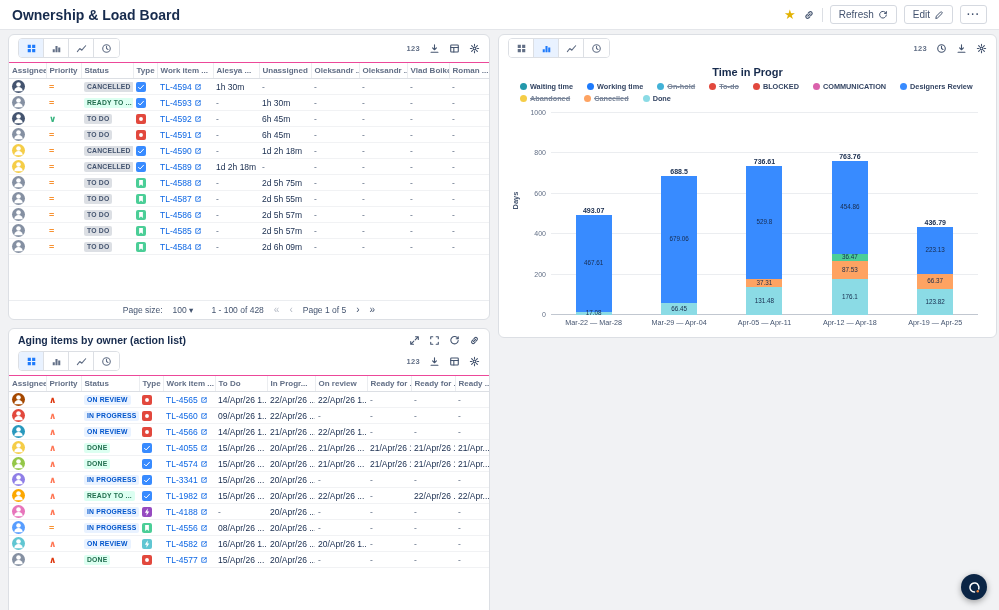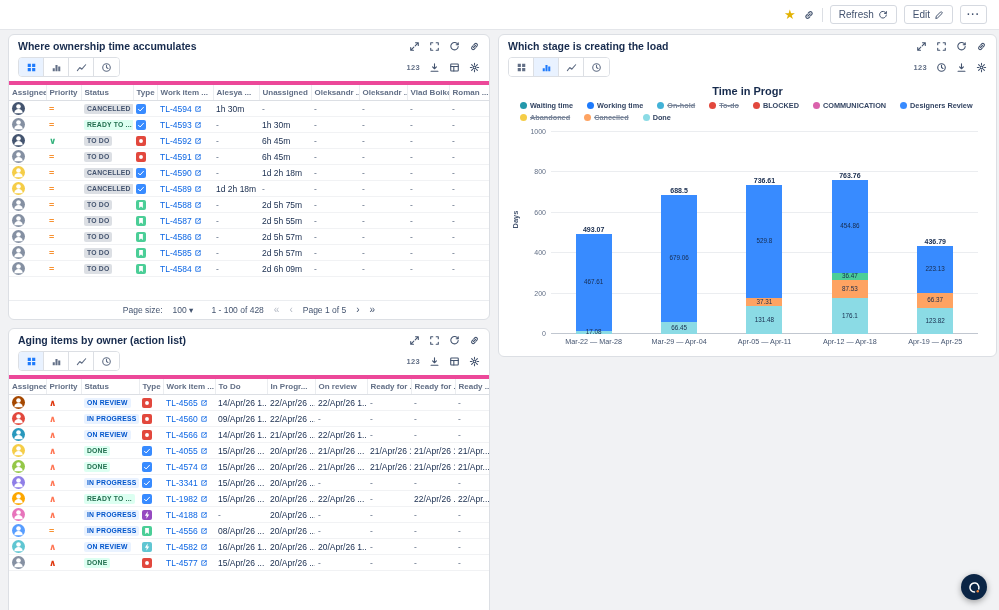--- a/index.html
+++ b/index.html
@@ -46,21 +46,21 @@
     width:25px; height:18px; display:flex; align-items:center; justify-content:center;
     color:#626f86; background:#fff; border-right:1px solid #dcdfe4; cursor:pointer;
   }
   .toggle:last-child { border-right:none; }
   .toggle.active { background:#e9f2ff; color:#1d7afc; }
   .toggle .ic { width:11px; height:11px; color:inherit; }
   .toolbar-right { margin-left:auto; display:flex; align-items:center; gap:9px; }
   .badge-123 { font-size:7.5px; font-weight:700; color:#626f86; letter-spacing:.3px; }
   .toolbar-right .ic { width:11px; height:11px; cursor:pointer; }
   
-  .table-wrap { flex:1; overflow:hidden; border-top:4px solid #ec4899; }
+  .table-wrap { flex:1; overflow:hidden; border-top:1px solid #ec4899; }
   table { border-collapse:collapse; width:100%; table-layout:fixed; }
   th {
     font-size:8px; font-weight:700; color:#626f86; text-align:left;
     padding:3px 3px; border-bottom:1px solid #dcdfe4; border-left:1px solid #ebedf0;
     white-space:nowrap; overflow:hidden;
   }
   th:first-child { border-left:none; }
   td {
     font-size:8.5px; color:#172b4d; padding:0 3px; height:16px;
     border-bottom:1px solid #f1f2f4; white-space:nowrap; overflow:hidden;
@@ -121,20 +121,21 @@
     position:fixed; right:12px; bottom:10px; width:26px; height:26px; border-radius:50%;
     background:#0b2545; display:flex; align-items:center; justify-content:center; cursor:pointer;
     box-shadow:0 2px 6px rgba(0,0,0,.35);
   }
   .chat-fab svg { width:15px; height:15px; }
 </style>
 </head>
 <body>
 
 <header class="topbar">
+  <span class="topbar-title">Ownership &amp; Load Board</span>
   <div class="topbar-right">
     <span class="star">★</span>
     <span class="ic">
         <svg viewBox="0 0 16 16" fill="none" stroke="currentColor" stroke-width="1.6" stroke-linecap="round" stroke-linejoin="round">
           <path d="M6.5 9.5l3-3M5.8 7.2 4.2 8.8a2.3 2.3 0 0 0 3.2 3.2l1.6-1.6M10.2 8.8l1.6-1.6a2.3 2.3 0 0 0-3.2-3.2L7 5.6"></path>
         </svg>
       </span>
     <span class="vdiv"></span>
     <button class="btn">
       <span>Refresh</span>
@@ -156,22 +157,441 @@
     <button class="btn btn-more">
       <span>···</span>
     </button>
   </div>
 </header>
 
 <div class="layout">
   <div class="left-col">
 
     <section class="panel" style="height:286px">
+      <div class="toolbar">
+          <div class="toggle-group">
+            <div class="toggle active">
+              <span class="ic">
+                <svg viewBox="0 0 16 16" fill="none" stroke="currentColor" stroke-width="1.6" stroke-linecap="round" stroke-linejoin="round">
+                  <path d="M2.5 2.5h4.6v4.6H2.5zM8.9 2.5h4.6v4.6H8.9zM2.5 8.9h4.6v4.6H2.5zM8.9 8.9h4.6v4.6H8.9z" fill="currentColor" stroke="none"></path>
+                </svg>
+              </span>
+            </div>
+            <div class="toggle">
+              <span class="ic">
+                <svg viewBox="0 0 16 16" fill="none" stroke="currentColor" stroke-width="1.6" stroke-linecap="round" stroke-linejoin="round">
+                  <path d="M2.5 13.5V9h3v4.5zM6.5 13.5v-9h3v9zM10.5 13.5V6.5h3v7z" fill="currentColor" stroke="none"></path>
+                </svg>
+              </span>
+            </div>
+            <div class="toggle">
+              <span class="ic">
+                <svg viewBox="0 0 16 16" fill="none" stroke="currentColor" stroke-width="1.6" stroke-linecap="round" stroke-linejoin="round">
+                  <path d="M2 12.5l3.5-4.5 3 2.5L14 4"></path>
+                </svg>
+              </span>
+            </div>
+            <div class="toggle">
+              <span class="ic">
+                <svg viewBox="0 0 16 16" fill="none" stroke="currentColor" stroke-width="1.6" stroke-linecap="round" stroke-linejoin="round">
+                  <circle cx="8" cy="8" r="5.5"></circle>
+                  <path d="M8 4.8V8l2.2 1.4"></path>
+                </svg>
+              </span>
+            </div>
+          </div>
+          <div class="toolbar-right">
+            <span class="badge-123">123</span>
+            <span class="ic">
+              <svg viewBox="0 0 16 16" fill="none" stroke="currentColor" stroke-width="1.6" stroke-linecap="round" stroke-linejoin="round">
+                <path d="M8 2.5v7M5.2 7l2.8 2.8L10.8 7M3 13.5h10"></path>
+              </svg>
+            </span>
+            <span class="ic">
+              <svg viewBox="0 0 16 16" fill="none" stroke="currentColor" stroke-width="1.6" stroke-linecap="round" stroke-linejoin="round">
+                <rect x="2.5" y="3" width="11" height="10" rx="1"></rect>
+                <path d="M2.5 6.5h11M7 6.5V13"></path>
+              </svg>
+            </span>
+            <span class="ic">
+              <svg viewBox="0 0 16 16" fill="none" stroke="currentColor" stroke-width="1.6" stroke-linecap="round" stroke-linejoin="round">
+                <circle cx="8" cy="8" r="2"></circle>
+                <path d="M8 2v2M8 12v2M2 8h2M12 8h2M3.8 3.8l1.4 1.4M10.8 10.8l1.4 1.4M12.2 3.8l-1.4 1.4M5.2 10.8l-1.4 1.4"></path>
+              </svg>
+            </span>
+          </div>
+        </div>
+      <div class="table-wrap">
+        <table>
+            <colgroup>
+              <col style="width: 37px;">
+              <col style="width: 35px;">
+              <col style="width: 52px;">
+              <col style="width: 24px;">
+              <col style="width: 56px;">
+              <col style="width: 46px;">
+              <col style="width: 52px;">
+              <col style="width: 48px;">
+              <col style="width: 48px;">
+              <col style="width: 42px;">
+              <col style="width: 40px;">
+            </colgroup>
+            <thead>
+              <tr>
+                <th>Assignee</th>
+                <th>Priority</th>
+                <th>Status</th>
+                <th>Type</th>
+                <th>Work item ...</th>
+                <th>Alesya ...</th>
+                <th>Unassigned</th>
+                <th>Oleksandr ...</th>
+                <th>Oleksandr ...</th>
+                <th>Vlad Boiko</th>
+                <th>Roman ...</th>
+              </tr>
+            </thead>
+            <tbody>
+              <tr>
+                <td><span class="avatar" style="background: rgb(68, 84, 111);">
+                    <svg viewBox="0 0 16 16" fill="none" stroke="currentColor" stroke-width="1.6" stroke-linecap="round" stroke-linejoin="round">
+                      <circle cx="8" cy="5.5" r="2.8" fill="#fff" stroke="none"></circle>
+                      <path d="M2.8 13.8a5.2 5.2 0 0 1 10.4 0z" fill="#fff" stroke="none"></path>
+                    </svg>
+                  </span></td>
+                <td><span class="pri" style="color: rgb(247, 146, 50);">=</span></td>
+                <td><span class="loz" style="background: rgb(220, 223, 228); color: rgb(68, 84, 111);">CANCELLED</span></td>
+                <td><span class="type-ic" style="background: rgb(56, 139, 255);">
+                    <svg viewBox="0 0 16 16" fill="none" stroke="currentColor" stroke-width="1.6" stroke-linecap="round" stroke-linejoin="round">
+                      <path d="M4 8.5l2.6 2.6L12 5.2" stroke="#fff"></path>
+                    </svg>
+                  </span></td>
+                <td><span class="wi-link">
+                    <span>TL-4594</span>
+                    <span class="ic">
+                      <svg viewBox="0 0 16 16" fill="none" stroke="currentColor" stroke-width="1.6" stroke-linecap="round" stroke-linejoin="round">
+                        <path d="M7 3.5H3.5v9h9V9M9.5 3.5h3v3M12.3 3.7 7.5 8.5"></path>
+                      </svg>
+                    </span>
+                  </span></td>
+                <td>1h 30m</td>
+                <td class="dash">-</td>
+                <td class="dash">-</td>
+                <td class="dash">-</td>
+                <td class="dash">-</td>
+                <td class="dash">-</td>
+              </tr>
+              <tr>
+                <td><span class="avatar" style="background: rgb(133, 144, 162);">
+                    <svg viewBox="0 0 16 16" fill="none" stroke="currentColor" stroke-width="1.6" stroke-linecap="round" stroke-linejoin="round">
+                      <circle cx="8" cy="5.5" r="2.8" fill="#fff" stroke="none"></circle>
+                      <path d="M2.8 13.8a5.2 5.2 0 0 1 10.4 0z" fill="#fff" stroke="none"></path>
+                    </svg>
+                  </span></td>
+                <td><span class="pri" style="color: rgb(247, 146, 50);">=</span></td>
+                <td><span class="loz" style="background: rgb(220, 255, 241); color: rgb(33, 110, 78);">READY TO ...</span></td>
+                <td><span class="type-ic" style="background: rgb(56, 139, 255);">
+                    <svg viewBox="0 0 16 16" fill="none" stroke="currentColor" stroke-width="1.6" stroke-linecap="round" stroke-linejoin="round">
+                      <path d="M4 8.5l2.6 2.6L12 5.2" stroke="#fff"></path>
+                    </svg>
+                  </span></td>
+                <td><span class="wi-link">
+                    <span>TL-4593</span>
+                    <span class="ic">
+                      <svg viewBox="0 0 16 16" fill="none" stroke="currentColor" stroke-width="1.6" stroke-linecap="round" stroke-linejoin="round">
+                        <path d="M7 3.5H3.5v9h9V9M9.5 3.5h3v3M12.3 3.7 7.5 8.5"></path>
+                      </svg>
+                    </span>
+                  </span></td>
+                <td class="dash">-</td>
+                <td>1h 30m</td>
+                <td class="dash">-</td>
+                <td class="dash">-</td>
+                <td class="dash">-</td>
+                <td class="dash">-</td>
+              </tr>
+              <tr>
+                <td><span class="avatar" style="background: rgb(68, 84, 111);">
+                    <svg viewBox="0 0 16 16" fill="none" stroke="currentColor" stroke-width="1.6" stroke-linecap="round" stroke-linejoin="round">
+                      <circle cx="8" cy="5.5" r="2.8" fill="#fff" stroke="none"></circle>
+                      <path d="M2.8 13.8a5.2 5.2 0 0 1 10.4 0z" fill="#fff" stroke="none"></path>
+                    </svg>
+                  </span></td>
+                <td><span class="pri" style="color: rgb(54, 179, 126);">∨</span></td>
+                <td><span class="loz" style="background: rgb(220, 223, 228); color: rgb(68, 84, 111);">TO DO</span></td>
+                <td><span class="type-ic" style="background: rgb(226, 72, 61);">
+                    <svg viewBox="0 0 16 16" fill="none" stroke="currentColor" stroke-width="1.6" stroke-linecap="round" stroke-linejoin="round">
+                      <circle cx="8" cy="8" r="3.1" fill="#fff" stroke="none"></circle>
+                    </svg>
+                  </span></td>
+                <td><span class="wi-link">
+                    <span>TL-4592</span>
+                    <span class="ic">
+                      <svg viewBox="0 0 16 16" fill="none" stroke="currentColor" stroke-width="1.6" stroke-linecap="round" stroke-linejoin="round">
+                        <path d="M7 3.5H3.5v9h9V9M9.5 3.5h3v3M12.3 3.7 7.5 8.5"></path>
+                      </svg>
+                    </span>
+                  </span></td>
+                <td class="dash">-</td>
+                <td>6h 45m</td>
+                <td class="dash">-</td>
+                <td class="dash">-</td>
+                <td class="dash">-</td>
+                <td class="dash">-</td>
+              </tr>
+              <tr>
+                <td><span class="avatar" style="background: rgb(133, 144, 162);">
+                    <svg viewBox="0 0 16 16" fill="none" stroke="currentColor" stroke-width="1.6" stroke-linecap="round" stroke-linejoin="round">
+                      <circle cx="8" cy="5.5" r="2.8" fill="#fff" stroke="none"></circle>
+                      <path d="M2.8 13.8a5.2 5.2 0 0 1 10.4 0z" fill="#fff" stroke="none"></path>
+                    </svg>
+                  </span></td>
+                <td><span class="pri" style="color: rgb(247, 146, 50);">=</span></td>
+                <td><span class="loz" style="background: rgb(220, 223, 228); color: rgb(68, 84, 111);">TO DO</span></td>
+                <td><span class="type-ic" style="background: rgb(226, 72, 61);">
+                    <svg viewBox="0 0 16 16" fill="none" stroke="currentColor" stroke-width="1.6" stroke-linecap="round" stroke-linejoin="round">
+                      <circle cx="8" cy="8" r="3.1" fill="#fff" stroke="none"></circle>
+                    </svg>
+                  </span></td>
+                <td><span class="wi-link">
+                    <span>TL-4591</span>
+                    <span class="ic">
+                      <svg viewBox="0 0 16 16" fill="none" stroke="currentColor" stroke-width="1.6" stroke-linecap="round" stroke-linejoin="round">
+                        <path d="M7 3.5H3.5v9h9V9M9.5 3.5h3v3M12.3 3.7 7.5 8.5"></path>
+                      </svg>
+                    </span>
+                  </span></td>
+                <td class="dash">-</td>
+                <td>6h 45m</td>
+                <td class="dash">-</td>
+                <td class="dash">-</td>
+                <td class="dash">-</td>
+                <td class="dash">-</td>
+              </tr>
+              <tr>
+                <td><span class="avatar" style="background: rgb(245, 205, 71);">
+                    <svg viewBox="0 0 16 16" fill="none" stroke="currentColor" stroke-width="1.6" stroke-linecap="round" stroke-linejoin="round">
+                      <circle cx="8" cy="5.5" r="2.8" fill="#fff" stroke="none"></circle>
+                      <path d="M2.8 13.8a5.2 5.2 0 0 1 10.4 0z" fill="#fff" stroke="none"></path>
+                    </svg>
+                  </span></td>
+                <td><span class="pri" style="color: rgb(247, 146, 50);">=</span></td>
+                <td><span class="loz" style="background: rgb(220, 223, 228); color: rgb(68, 84, 111);">CANCELLED</span></td>
+                <td><span class="type-ic" style="background: rgb(56, 139, 255);">
+                    <svg viewBox="0 0 16 16" fill="none" stroke="currentColor" stroke-width="1.6" stroke-linecap="round" stroke-linejoin="round">
+                      <path d="M4 8.5l2.6 2.6L12 5.2" stroke="#fff"></path>
+                    </svg>
+                  </span></td>
+                <td><span class="wi-link">
+                    <span>TL-4590</span>
+                    <span class="ic">
+                      <svg viewBox="0 0 16 16" fill="none" stroke="currentColor" stroke-width="1.6" stroke-linecap="round" stroke-linejoin="round">
+                        <path d="M7 3.5H3.5v9h9V9M9.5 3.5h3v3M12.3 3.7 7.5 8.5"></path>
+                      </svg>
+                    </span>
+                  </span></td>
+                <td class="dash">-</td>
+                <td>1d 2h 18m</td>
+                <td class="dash">-</td>
+                <td class="dash">-</td>
+                <td class="dash">-</td>
+                <td class="dash">-</td>
+              </tr>
+              <tr>
+                <td><span class="avatar" style="background: rgb(245, 205, 71);">
+                    <svg viewBox="0 0 16 16" fill="none" stroke="currentColor" stroke-width="1.6" stroke-linecap="round" stroke-linejoin="round">
+                      <circle cx="8" cy="5.5" r="2.8" fill="#fff" stroke="none"></circle>
+                      <path d="M2.8 13.8a5.2 5.2 0 0 1 10.4 0z" fill="#fff" stroke="none"></path>
+                    </svg>
+                  </span></td>
+                <td><span class="pri" style="color: rgb(247, 146, 50);">=</span></td>
+                <td><span class="loz" style="background: rgb(220, 223, 228); color: rgb(68, 84, 111);">CANCELLED</span></td>
+                <td><span class="type-ic" style="background: rgb(56, 139, 255);">
+                    <svg viewBox="0 0 16 16" fill="none" stroke="currentColor" stroke-width="1.6" stroke-linecap="round" stroke-linejoin="round">
+                      <path d="M4 8.5l2.6 2.6L12 5.2" stroke="#fff"></path>
+                    </svg>
+                  </span></td>
+                <td><span class="wi-link">
+                    <span>TL-4589</span>
+                    <span class="ic">
+                      <svg viewBox="0 0 16 16" fill="none" stroke="currentColor" stroke-width="1.6" stroke-linecap="round" stroke-linejoin="round">
+                        <path d="M7 3.5H3.5v9h9V9M9.5 3.5h3v3M12.3 3.7 7.5 8.5"></path>
+                      </svg>
+                    </span>
+                  </span></td>
+                <td>1d 2h 18m</td>
+                <td class="dash">-</td>
+                <td class="dash">-</td>
+                <td class="dash">-</td>
+                <td class="dash">-</td>
+                <td class="dash">-</td>
+              </tr>
+              <tr>
+                <td><span class="avatar" style="background: rgb(133, 144, 162);">
+                    <svg viewBox="0 0 16 16" fill="none" stroke="currentColor" stroke-width="1.6" stroke-linecap="round" stroke-linejoin="round">
+                      <circle cx="8" cy="5.5" r="2.8" fill="#fff" stroke="none"></circle>
+                      <path d="M2.8 13.8a5.2 5.2 0 0 1 10.4 0z" fill="#fff" stroke="none"></path>
+                    </svg>
+                  </span></td>
+                <td><span class="pri" style="color: rgb(247, 146, 50);">=</span></td>
+                <td><span class="loz" style="background: rgb(220, 223, 228); color: rgb(68, 84, 111);">TO DO</span></td>
+                <td><span class="type-ic" style="background: rgb(75, 206, 151);">
+                    <svg viewBox="0 0 16 16" fill="none" stroke="currentColor" stroke-width="1.6" stroke-linecap="round" stroke-linejoin="round">
+                      <path d="M5 3.2h6v9.6L8 10.2 5 12.8z" fill="#fff" stroke="none"></path>
+                    </svg>
+                  </span></td>
+                <td><span class="wi-link">
+                    <span>TL-4588</span>
+                    <span class="ic">
+                      <svg viewBox="0 0 16 16" fill="none" stroke="currentColor" stroke-width="1.6" stroke-linecap="round" stroke-linejoin="round">
+                        <path d="M7 3.5H3.5v9h9V9M9.5 3.5h3v3M12.3 3.7 7.5 8.5"></path>
+                      </svg>
+                    </span>
+                  </span></td>
+                <td class="dash">-</td>
+                <td>2d 5h 75m</td>
+                <td class="dash">-</td>
+                <td class="dash">-</td>
+                <td class="dash">-</td>
+                <td class="dash">-</td>
+              </tr>
+              <tr>
+                <td><span class="avatar" style="background: rgb(133, 144, 162);">
+                    <svg viewBox="0 0 16 16" fill="none" stroke="currentColor" stroke-width="1.6" stroke-linecap="round" stroke-linejoin="round">
+                      <circle cx="8" cy="5.5" r="2.8" fill="#fff" stroke="none"></circle>
+                      <path d="M2.8 13.8a5.2 5.2 0 0 1 10.4 0z" fill="#fff" stroke="none"></path>
+                    </svg>
+                  </span></td>
+                <td><span class="pri" style="color: rgb(247, 146, 50);">=</span></td>
+                <td><span class="loz" style="background: rgb(220, 223, 228); color: rgb(68, 84, 111);">TO DO</span></td>
+                <td><span class="type-ic" style="background: rgb(75, 206, 151);">
+                    <svg viewBox="0 0 16 16" fill="none" stroke="currentColor" stroke-width="1.6" stroke-linecap="round" stroke-linejoin="round">
+                      <path d="M5 3.2h6v9.6L8 10.2 5 12.8z" fill="#fff" stroke="none"></path>
+                    </svg>
+                  </span></td>
+                <td><span class="wi-link">
+                    <span>TL-4587</span>
+                    <span class="ic">
+                      <svg viewBox="0 0 16 16" fill="none" stroke="currentColor" stroke-width="1.6" stroke-linecap="round" stroke-linejoin="round">
+                        <path d="M7 3.5H3.5v9h9V9M9.5 3.5h3v3M12.3 3.7 7.5 8.5"></path>
+                      </svg>
+                    </span>
+                  </span></td>
+                <td class="dash">-</td>
+                <td>2d 5h 55m</td>
+                <td class="dash">-</td>
+                <td class="dash">-</td>
+                <td class="dash">-</td>
+                <td class="dash">-</td>
+              </tr>
+              <tr>
+                <td><span class="avatar" style="background: rgb(133, 144, 162);">
+                    <svg viewBox="0 0 16 16" fill="none" stroke="currentColor" stroke-width="1.6" stroke-linecap="round" stroke-linejoin="round">
+                      <circle cx="8" cy="5.5" r="2.8" fill="#fff" stroke="none"></circle>
+                      <path d="M2.8 13.8a5.2 5.2 0 0 1 10.4 0z" fill="#fff" stroke="none"></path>
+                    </svg>
+                  </span></td>
+                <td><span class="pri" style="color: rgb(247, 146, 50);">=</span></td>
+                <td><span class="loz" style="background: rgb(220, 223, 228); color: rgb(68, 84, 111);">TO DO</span></td>
+                <td><span class="type-ic" style="background: rgb(75, 206, 151);">
+                    <svg viewBox="0 0 16 16" fill="none" stroke="currentColor" stroke-width="1.6" stroke-linecap="round" stroke-linejoin="round">
+                      <path d="M5 3.2h6v9.6L8 10.2 5 12.8z" fill="#fff" stroke="none"></path>
+                    </svg>
+                  </span></td>
+                <td><span class="wi-link">
+                    <span>TL-4586</span>
+                    <span class="ic">
+                      <svg viewBox="0 0 16 16" fill="none" stroke="currentColor" stroke-width="1.6" stroke-linecap="round" stroke-linejoin="round">
+                        <path d="M7 3.5H3.5v9h9V9M9.5 3.5h3v3M12.3 3.7 7.5 8.5"></path>
+                      </svg>
+                    </span>
+                  </span></td>
+                <td class="dash">-</td>
+                <td>2d 5h 57m</td>
+                <td class="dash">-</td>
+                <td class="dash">-</td>
+                <td class="dash">-</td>
+                <td class="dash">-</td>
+              </tr>
+              <tr>
+                <td><span class="avatar" style="background: rgb(133, 144, 162);">
+                    <svg viewBox="0 0 16 16" fill="none" stroke="currentColor" stroke-width="1.6" stroke-linecap="round" stroke-linejoin="round">
+                      <circle cx="8" cy="5.5" r="2.8" fill="#fff" stroke="none"></circle>
+                      <path d="M2.8 13.8a5.2 5.2 0 0 1 10.4 0z" fill="#fff" stroke="none"></path>
+                    </svg>
+                  </span></td>
+                <td><span class="pri" style="color: rgb(247, 146, 50);">=</span></td>
+                <td><span class="loz" style="background: rgb(220, 223, 228); color: rgb(68, 84, 111);">TO DO</span></td>
+                <td><span class="type-ic" style="background: rgb(75, 206, 151);">
+                    <svg viewBox="0 0 16 16" fill="none" stroke="currentColor" stroke-width="1.6" stroke-linecap="round" stroke-linejoin="round">
+                      <path d="M5 3.2h6v9.6L8 10.2 5 12.8z" fill="#fff" stroke="none"></path>
+                    </svg>
+                  </span></td>
+                <td><span class="wi-link">
+                    <span>TL-4585</span>
+                    <span class="ic">
+                      <svg viewBox="0 0 16 16" fill="none" stroke="currentColor" stroke-width="1.6" stroke-linecap="round" stroke-linejoin="round">
+                        <path d="M7 3.5H3.5v9h9V9M9.5 3.5h3v3M12.3 3.7 7.5 8.5"></path>
+                      </svg>
+                    </span>
+                  </span></td>
+                <td class="dash">-</td>
+                <td>2d 5h 57m</td>
+                <td class="dash">-</td>
+                <td class="dash">-</td>
+                <td class="dash">-</td>
+                <td class="dash">-</td>
+              </tr>
+              <tr>
+                <td><span class="avatar" style="background: rgb(133, 144, 162);">
+                    <svg viewBox="0 0 16 16" fill="none" stroke="currentColor" stroke-width="1.6" stroke-linecap="round" stroke-linejoin="round">
+                      <circle cx="8" cy="5.5" r="2.8" fill="#fff" stroke="none"></circle>
+                      <path d="M2.8 13.8a5.2 5.2 0 0 1 10.4 0z" fill="#fff" stroke="none"></path>
+                    </svg>
+                  </span></td>
+                <td><span class="pri" style="color: rgb(247, 146, 50);">=</span></td>
+                <td><span class="loz" style="background: rgb(220, 223, 228); color: rgb(68, 84, 111);">TO DO</span></td>
+                <td><span class="type-ic" style="background: rgb(75, 206, 151);">
+                    <svg viewBox="0 0 16 16" fill="none" stroke="currentColor" stroke-width="1.6" stroke-linecap="round" stroke-linejoin="round">
+                      <path d="M5 3.2h6v9.6L8 10.2 5 12.8z" fill="#fff" stroke="none"></path>
+                    </svg>
+                  </span></td>
+                <td><span class="wi-link">
+                    <span>TL-4584</span>
+                    <span class="ic">
+                      <svg viewBox="0 0 16 16" fill="none" stroke="currentColor" stroke-width="1.6" stroke-linecap="round" stroke-linejoin="round">
+                        <path d="M7 3.5H3.5v9h9V9M9.5 3.5h3v3M12.3 3.7 7.5 8.5"></path>
+                      </svg>
+                    </span>
+                  </span></td>
+                <td class="dash">-</td>
+                <td>2d 6h 09m</td>
+                <td class="dash">-</td>
+                <td class="dash">-</td>
+                <td class="dash">-</td>
+                <td class="dash">-</td>
+              </tr>
+            </tbody>
+          </table>
+      </div>
+      <div class="pager">
+          <span>Page size:</span>
+          <span class="sel">100 ▾</span>
+          <span style="margin-left: 8px;">1 - 100 of 428</span>
+          <span class="pg-arrow dim">«</span>
+          <span class="pg-arrow dim">‹</span>
+          <span>Page 1 of 5</span>
+          <span class="pg-arrow">›</span>
+          <span class="pg-arrow">»</span>
+        </div>
+    </section>
+
+    <section class="panel" style="height:352px">
       <div class="panel-header">
-        <span class="panel-title">Where ownership time accumulates</span>
+        <span class="panel-title">Aging items by owner (action list)</span>
         <div class="panel-icons">
             <span class="ic">
               <svg viewBox="0 0 16 16" fill="none" stroke="currentColor" stroke-width="1.6" stroke-linecap="round" stroke-linejoin="round">
                 <path d="M9.5 2.5h4v4M13.5 2.5 9 7M6.5 13.5h-4v-4M2.5 13.5 7 9"></path>
               </svg>
             </span>
             <span class="ic">
               <svg viewBox="0 0 16 16" fill="none" stroke="currentColor" stroke-width="1.6" stroke-linecap="round" stroke-linejoin="round">
                 <path d="M5.5 2.5h-3v3M10.5 2.5h3v3M5.5 13.5h-3v-3M10.5 13.5h3v-3"></path>
               </svg>
@@ -240,465 +660,20 @@
                 <path d="M8 2v2M8 12v2M2 8h2M12 8h2M3.8 3.8l1.4 1.4M10.8 10.8l1.4 1.4M12.2 3.8l-1.4 1.4M5.2 10.8l-1.4 1.4"></path>
               </svg>
             </span>
           </div>
         </div>
       <div class="table-wrap">
         <table>
             <colgroup>
               <col style="width: 37px;">
               <col style="width: 35px;">
-              <col style="width: 52px;">
-              <col style="width: 24px;">
-              <col style="width: 56px;">
-              <col style="width: 46px;">
-              <col style="width: 52px;">
-              <col style="width: 48px;">
-              <col style="width: 48px;">
-              <col style="width: 42px;">
-              <col style="width: 40px;">
-            </colgroup>
-            <thead>
-              <tr>
-                <th>Assignee</th>
-                <th>Priority</th>
-                <th>Status</th>
-                <th>Type</th>
-                <th>Work item ...</th>
-                <th>Alesya ...</th>
-                <th>Unassigned</th>
-                <th>Oleksandr ...</th>
-                <th>Oleksandr ...</th>
-                <th>Vlad Boiko</th>
-                <th>Roman ...</th>
-              </tr>
-            </thead>
-            <tbody>
-              <tr>
-                <td><span class="avatar" style="background: rgb(68, 84, 111);">
-                    <svg viewBox="0 0 16 16" fill="none" stroke="currentColor" stroke-width="1.6" stroke-linecap="round" stroke-linejoin="round">
-                      <circle cx="8" cy="5.5" r="2.8" fill="#fff" stroke="none"></circle>
-                      <path d="M2.8 13.8a5.2 5.2 0 0 1 10.4 0z" fill="#fff" stroke="none"></path>
-                    </svg>
-                  </span></td>
-                <td><span class="pri" style="color: rgb(247, 146, 50);">=</span></td>
-                <td><span class="loz" style="background: rgb(220, 223, 228); color: rgb(68, 84, 111);">CANCELLED</span></td>
-                <td><span class="type-ic" style="background: rgb(56, 139, 255);">
-                    <svg viewBox="0 0 16 16" fill="none" stroke="currentColor" stroke-width="1.6" stroke-linecap="round" stroke-linejoin="round">
-                      <path d="M4 8.5l2.6 2.6L12 5.2" stroke="#fff"></path>
-                    </svg>
-                  </span></td>
-                <td><span class="wi-link">
-                    <span>TL-4594</span>
-                    <span class="ic">
-                      <svg viewBox="0 0 16 16" fill="none" stroke="currentColor" stroke-width="1.6" stroke-linecap="round" stroke-linejoin="round">
-                        <path d="M7 3.5H3.5v9h9V9M9.5 3.5h3v3M12.3 3.7 7.5 8.5"></path>
-                      </svg>
-                    </span>
-                  </span></td>
-                <td>1h 30m</td>
-                <td class="dash">-</td>
-                <td class="dash">-</td>
-                <td class="dash">-</td>
-                <td class="dash">-</td>
-                <td class="dash">-</td>
-              </tr>
-              <tr>
-                <td><span class="avatar" style="background: rgb(133, 144, 162);">
-                    <svg viewBox="0 0 16 16" fill="none" stroke="currentColor" stroke-width="1.6" stroke-linecap="round" stroke-linejoin="round">
-                      <circle cx="8" cy="5.5" r="2.8" fill="#fff" stroke="none"></circle>
-                      <path d="M2.8 13.8a5.2 5.2 0 0 1 10.4 0z" fill="#fff" stroke="none"></path>
-                    </svg>
-                  </span></td>
-                <td><span class="pri" style="color: rgb(247, 146, 50);">=</span></td>
-                <td><span class="loz" style="background: rgb(220, 255, 241); color: rgb(33, 110, 78);">READY TO ...</span></td>
-                <td><span class="type-ic" style="background: rgb(56, 139, 255);">
-                    <svg viewBox="0 0 16 16" fill="none" stroke="currentColor" stroke-width="1.6" stroke-linecap="round" stroke-linejoin="round">
-                      <path d="M4 8.5l2.6 2.6L12 5.2" stroke="#fff"></path>
-                    </svg>
-                  </span></td>
-                <td><span class="wi-link">
-                    <span>TL-4593</span>
-                    <span class="ic">
-                      <svg viewBox="0 0 16 16" fill="none" stroke="currentColor" stroke-width="1.6" stroke-linecap="round" stroke-linejoin="round">
-                        <path d="M7 3.5H3.5v9h9V9M9.5 3.5h3v3M12.3 3.7 7.5 8.5"></path>
-                      </svg>
-                    </span>
-                  </span></td>
-                <td class="dash">-</td>
-                <td>1h 30m</td>
-                <td class="dash">-</td>
-                <td class="dash">-</td>
-                <td class="dash">-</td>
-                <td class="dash">-</td>
-              </tr>
-              <tr>
-                <td><span class="avatar" style="background: rgb(68, 84, 111);">
-                    <svg viewBox="0 0 16 16" fill="none" stroke="currentColor" stroke-width="1.6" stroke-linecap="round" stroke-linejoin="round">
-                      <circle cx="8" cy="5.5" r="2.8" fill="#fff" stroke="none"></circle>
-                      <path d="M2.8 13.8a5.2 5.2 0 0 1 10.4 0z" fill="#fff" stroke="none"></path>
-                    </svg>
-                  </span></td>
-                <td><span class="pri" style="color: rgb(54, 179, 126);">∨</span></td>
-                <td><span class="loz" style="background: rgb(220, 223, 228); color: rgb(68, 84, 111);">TO DO</span></td>
-                <td><span class="type-ic" style="background: rgb(226, 72, 61);">
-                    <svg viewBox="0 0 16 16" fill="none" stroke="currentColor" stroke-width="1.6" stroke-linecap="round" stroke-linejoin="round">
-                      <circle cx="8" cy="8" r="3.1" fill="#fff" stroke="none"></circle>
-                    </svg>
-                  </span></td>
-                <td><span class="wi-link">
-                    <span>TL-4592</span>
-                    <span class="ic">
-                      <svg viewBox="0 0 16 16" fill="none" stroke="currentColor" stroke-width="1.6" stroke-linecap="round" stroke-linejoin="round">
-                        <path d="M7 3.5H3.5v9h9V9M9.5 3.5h3v3M12.3 3.7 7.5 8.5"></path>
-                      </svg>
-                    </span>
-                  </span></td>
-                <td class="dash">-</td>
-                <td>6h 45m</td>
-                <td class="dash">-</td>
-                <td class="dash">-</td>
-                <td class="dash">-</td>
-                <td class="dash">-</td>
-              </tr>
-              <tr>
-                <td><span class="avatar" style="background: rgb(133, 144, 162);">
-                    <svg viewBox="0 0 16 16" fill="none" stroke="currentColor" stroke-width="1.6" stroke-linecap="round" stroke-linejoin="round">
-                      <circle cx="8" cy="5.5" r="2.8" fill="#fff" stroke="none"></circle>
-                      <path d="M2.8 13.8a5.2 5.2 0 0 1 10.4 0z" fill="#fff" stroke="none"></path>
-                    </svg>
-                  </span></td>
-                <td><span class="pri" style="color: rgb(247, 146, 50);">=</span></td>
-                <td><span class="loz" style="background: rgb(220, 223, 228); color: rgb(68, 84, 111);">TO DO</span></td>
-                <td><span class="type-ic" style="background: rgb(226, 72, 61);">
-                    <svg viewBox="0 0 16 16" fill="none" stroke="currentColor" stroke-width="1.6" stroke-linecap="round" stroke-linejoin="round">
-                      <circle cx="8" cy="8" r="3.1" fill="#fff" stroke="none"></circle>
-                    </svg>
-                  </span></td>
-                <td><span class="wi-link">
-                    <span>TL-4591</span>
-                    <span class="ic">
-                      <svg viewBox="0 0 16 16" fill="none" stroke="currentColor" stroke-width="1.6" stroke-linecap="round" stroke-linejoin="round">
-                        <path d="M7 3.5H3.5v9h9V9M9.5 3.5h3v3M12.3 3.7 7.5 8.5"></path>
-                      </svg>
-                    </span>
-                  </span></td>
-                <td class="dash">-</td>
-                <td>6h 45m</td>
-                <td class="dash">-</td>
-                <td class="dash">-</td>
-                <td class="dash">-</td>
-                <td class="dash">-</td>
-              </tr>
-              <tr>
-                <td><span class="avatar" style="background: rgb(245, 205, 71);">
-                    <svg viewBox="0 0 16 16" fill="none" stroke="currentColor" stroke-width="1.6" stroke-linecap="round" stroke-linejoin="round">
-                      <circle cx="8" cy="5.5" r="2.8" fill="#fff" stroke="none"></circle>
-                      <path d="M2.8 13.8a5.2 5.2 0 0 1 10.4 0z" fill="#fff" stroke="none"></path>
-                    </svg>
-                  </span></td>
-                <td><span class="pri" style="color: rgb(247, 146, 50);">=</span></td>
-                <td><span class="loz" style="background: rgb(220, 223, 228); color: rgb(68, 84, 111);">CANCELLED</span></td>
-                <td><span class="type-ic" style="background: rgb(56, 139, 255);">
-                    <svg viewBox="0 0 16 16" fill="none" stroke="currentColor" stroke-width="1.6" stroke-linecap="round" stroke-linejoin="round">
-                      <path d="M4 8.5l2.6 2.6L12 5.2" stroke="#fff"></path>
-                    </svg>
-                  </span></td>
-                <td><span class="wi-link">
-                    <span>TL-4590</span>
-                    <span class="ic">
-                      <svg viewBox="0 0 16 16" fill="none" stroke="currentColor" stroke-width="1.6" stroke-linecap="round" stroke-linejoin="round">
-                        <path d="M7 3.5H3.5v9h9V9M9.5 3.5h3v3M12.3 3.7 7.5 8.5"></path>
-                      </svg>
-                    </span>
-                  </span></td>
-                <td class="dash">-</td>
-                <td>1d 2h 18m</td>
-                <td class="dash">-</td>
-                <td class="dash">-</td>
-                <td class="dash">-</td>
-                <td class="dash">-</td>
-              </tr>
-              <tr>
-                <td><span class="avatar" style="background: rgb(245, 205, 71);">
-                    <svg viewBox="0 0 16 16" fill="none" stroke="currentColor" stroke-width="1.6" stroke-linecap="round" stroke-linejoin="round">
-                      <circle cx="8" cy="5.5" r="2.8" fill="#fff" stroke="none"></circle>
-                      <path d="M2.8 13.8a5.2 5.2 0 0 1 10.4 0z" fill="#fff" stroke="none"></path>
-                    </svg>
-                  </span></td>
-                <td><span class="pri" style="color: rgb(247, 146, 50);">=</span></td>
-                <td><span class="loz" style="background: rgb(220, 223, 228); color: rgb(68, 84, 111);">CANCELLED</span></td>
-                <td><span class="type-ic" style="background: rgb(56, 139, 255);">
-                    <svg viewBox="0 0 16 16" fill="none" stroke="currentColor" stroke-width="1.6" stroke-linecap="round" stroke-linejoin="round">
-                      <path d="M4 8.5l2.6 2.6L12 5.2" stroke="#fff"></path>
-                    </svg>
-                  </span></td>
-                <td><span class="wi-link">
-                    <span>TL-4589</span>
-                    <span class="ic">
-                      <svg viewBox="0 0 16 16" fill="none" stroke="currentColor" stroke-width="1.6" stroke-linecap="round" stroke-linejoin="round">
-                        <path d="M7 3.5H3.5v9h9V9M9.5 3.5h3v3M12.3 3.7 7.5 8.5"></path>
-                      </svg>
-                    </span>
-                  </span></td>
-                <td>1d 2h 18m</td>
-                <td class="dash">-</td>
-                <td class="dash">-</td>
-                <td class="dash">-</td>
-                <td class="dash">-</td>
-                <td class="dash">-</td>
-              </tr>
-              <tr>
-                <td><span class="avatar" style="background: rgb(133, 144, 162);">
-                    <svg viewBox="0 0 16 16" fill="none" stroke="currentColor" stroke-width="1.6" stroke-linecap="round" stroke-linejoin="round">
-                      <circle cx="8" cy="5.5" r="2.8" fill="#fff" stroke="none"></circle>
-                      <path d="M2.8 13.8a5.2 5.2 0 0 1 10.4 0z" fill="#fff" stroke="none"></path>
-                    </svg>
-                  </span></td>
-                <td><span class="pri" style="color: rgb(247, 146, 50);">=</span></td>
-                <td><span class="loz" style="background: rgb(220, 223, 228); color: rgb(68, 84, 111);">TO DO</span></td>
-                <td><span class="type-ic" style="background: rgb(75, 206, 151);">
-                    <svg viewBox="0 0 16 16" fill="none" stroke="currentColor" stroke-width="1.6" stroke-linecap="round" stroke-linejoin="round">
-                      <path d="M5 3.2h6v9.6L8 10.2 5 12.8z" fill="#fff" stroke="none"></path>
-                    </svg>
-                  </span></td>
-                <td><span class="wi-link">
-                    <span>TL-4588</span>
-                    <span class="ic">
-                      <svg viewBox="0 0 16 16" fill="none" stroke="currentColor" stroke-width="1.6" stroke-linecap="round" stroke-linejoin="round">
-                        <path d="M7 3.5H3.5v9h9V9M9.5 3.5h3v3M12.3 3.7 7.5 8.5"></path>
-                      </svg>
-                    </span>
-                  </span></td>
-                <td class="dash">-</td>
-                <td>2d 5h 75m</td>
-                <td class="dash">-</td>
-                <td class="dash">-</td>
-                <td class="dash">-</td>
-                <td class="dash">-</td>
-              </tr>
-              <tr>
-                <td><span class="avatar" style="background: rgb(133, 144, 162);">
-                    <svg viewBox="0 0 16 16" fill="none" stroke="currentColor" stroke-width="1.6" stroke-linecap="round" stroke-linejoin="round">
-                      <circle cx="8" cy="5.5" r="2.8" fill="#fff" stroke="none"></circle>
-                      <path d="M2.8 13.8a5.2 5.2 0 0 1 10.4 0z" fill="#fff" stroke="none"></path>
-                    </svg>
-                  </span></td>
-                <td><span class="pri" style="color: rgb(247, 146, 50);">=</span></td>
-                <td><span class="loz" style="background: rgb(220, 223, 228); color: rgb(68, 84, 111);">TO DO</span></td>
-                <td><span class="type-ic" style="background: rgb(75, 206, 151);">
-                    <svg viewBox="0 0 16 16" fill="none" stroke="currentColor" stroke-width="1.6" stroke-linecap="round" stroke-linejoin="round">
-                      <path d="M5 3.2h6v9.6L8 10.2 5 12.8z" fill="#fff" stroke="none"></path>
-                    </svg>
-                  </span></td>
-                <td><span class="wi-link">
-                    <span>TL-4587</span>
-                    <span class="ic">
-                      <svg viewBox="0 0 16 16" fill="none" stroke="currentColor" stroke-width="1.6" stroke-linecap="round" stroke-linejoin="round">
-                        <path d="M7 3.5H3.5v9h9V9M9.5 3.5h3v3M12.3 3.7 7.5 8.5"></path>
-                      </svg>
-                    </span>
-                  </span></td>
-                <td class="dash">-</td>
-                <td>2d 5h 55m</td>
-                <td class="dash">-</td>
-                <td class="dash">-</td>
-                <td class="dash">-</td>
-                <td class="dash">-</td>
-              </tr>
-              <tr>
-                <td><span class="avatar" style="background: rgb(133, 144, 162);">
-                    <svg viewBox="0 0 16 16" fill="none" stroke="currentColor" stroke-width="1.6" stroke-linecap="round" stroke-linejoin="round">
-                      <circle cx="8" cy="5.5" r="2.8" fill="#fff" stroke="none"></circle>
-                      <path d="M2.8 13.8a5.2 5.2 0 0 1 10.4 0z" fill="#fff" stroke="none"></path>
-                    </svg>
-                  </span></td>
-                <td><span class="pri" style="color: rgb(247, 146, 50);">=</span></td>
-                <td><span class="loz" style="background: rgb(220, 223, 228); color: rgb(68, 84, 111);">TO DO</span></td>
-                <td><span class="type-ic" style="background: rgb(75, 206, 151);">
-                    <svg viewBox="0 0 16 16" fill="none" stroke="currentColor" stroke-width="1.6" stroke-linecap="round" stroke-linejoin="round">
-                      <path d="M5 3.2h6v9.6L8 10.2 5 12.8z" fill="#fff" stroke="none"></path>
-                    </svg>
-                  </span></td>
-                <td><span class="wi-link">
-                    <span>TL-4586</span>
-                    <span class="ic">
-                      <svg viewBox="0 0 16 16" fill="none" stroke="currentColor" stroke-width="1.6" stroke-linecap="round" stroke-linejoin="round">
-                        <path d="M7 3.5H3.5v9h9V9M9.5 3.5h3v3M12.3 3.7 7.5 8.5"></path>
-                      </svg>
-                    </span>
-                  </span></td>
-                <td class="dash">-</td>
-                <td>2d 5h 57m</td>
-                <td class="dash">-</td>
-                <td class="dash">-</td>
-                <td class="dash">-</td>
-                <td class="dash">-</td>
-              </tr>
-              <tr>
-                <td><span class="avatar" style="background: rgb(133, 144, 162);">
-                    <svg viewBox="0 0 16 16" fill="none" stroke="currentColor" stroke-width="1.6" stroke-linecap="round" stroke-linejoin="round">
-                      <circle cx="8" cy="5.5" r="2.8" fill="#fff" stroke="none"></circle>
-                      <path d="M2.8 13.8a5.2 5.2 0 0 1 10.4 0z" fill="#fff" stroke="none"></path>
-                    </svg>
-                  </span></td>
-                <td><span class="pri" style="color: rgb(247, 146, 50);">=</span></td>
-                <td><span class="loz" style="background: rgb(220, 223, 228); color: rgb(68, 84, 111);">TO DO</span></td>
-                <td><span class="type-ic" style="background: rgb(75, 206, 151);">
-                    <svg viewBox="0 0 16 16" fill="none" stroke="currentColor" stroke-width="1.6" stroke-linecap="round" stroke-linejoin="round">
-                      <path d="M5 3.2h6v9.6L8 10.2 5 12.8z" fill="#fff" stroke="none"></path>
-                    </svg>
-                  </span></td>
-                <td><span class="wi-link">
-                    <span>TL-4585</span>
-                    <span class="ic">
-                      <svg viewBox="0 0 16 16" fill="none" stroke="currentColor" stroke-width="1.6" stroke-linecap="round" stroke-linejoin="round">
-                        <path d="M7 3.5H3.5v9h9V9M9.5 3.5h3v3M12.3 3.7 7.5 8.5"></path>
-                      </svg>
-                    </span>
-                  </span></td>
-                <td class="dash">-</td>
-                <td>2d 5h 57m</td>
-                <td class="dash">-</td>
-                <td class="dash">-</td>
-                <td class="dash">-</td>
-                <td class="dash">-</td>
-              </tr>
-              <tr>
-                <td><span class="avatar" style="background: rgb(133, 144, 162);">
-                    <svg viewBox="0 0 16 16" fill="none" stroke="currentColor" stroke-width="1.6" stroke-linecap="round" stroke-linejoin="round">
-                      <circle cx="8" cy="5.5" r="2.8" fill="#fff" stroke="none"></circle>
-                      <path d="M2.8 13.8a5.2 5.2 0 0 1 10.4 0z" fill="#fff" stroke="none"></path>
-                    </svg>
-                  </span></td>
-                <td><span class="pri" style="color: rgb(247, 146, 50);">=</span></td>
-                <td><span class="loz" style="background: rgb(220, 223, 228); color: rgb(68, 84, 111);">TO DO</span></td>
-                <td><span class="type-ic" style="background: rgb(75, 206, 151);">
-                    <svg viewBox="0 0 16 16" fill="none" stroke="currentColor" stroke-width="1.6" stroke-linecap="round" stroke-linejoin="round">
-                      <path d="M5 3.2h6v9.6L8 10.2 5 12.8z" fill="#fff" stroke="none"></path>
-                    </svg>
-                  </span></td>
-                <td><span class="wi-link">
-                    <span>TL-4584</span>
-                    <span class="ic">
-                      <svg viewBox="0 0 16 16" fill="none" stroke="currentColor" stroke-width="1.6" stroke-linecap="round" stroke-linejoin="round">
-                        <path d="M7 3.5H3.5v9h9V9M9.5 3.5h3v3M12.3 3.7 7.5 8.5"></path>
-                      </svg>
-                    </span>
-                  </span></td>
-                <td class="dash">-</td>
-                <td>2d 6h 09m</td>
-                <td class="dash">-</td>
-                <td class="dash">-</td>
-                <td class="dash">-</td>
-                <td class="dash">-</td>
-              </tr>
-            </tbody>
-          </table>
-      </div>
-      <div class="pager">
-          <span>Page size:</span>
-          <span class="sel">100 ▾</span>
-          <span style="margin-left: 8px;">1 - 100 of 428</span>
-          <span class="pg-arrow dim">«</span>
-          <span class="pg-arrow dim">‹</span>
-          <span>Page 1 of 5</span>
-          <span class="pg-arrow">›</span>
-          <span class="pg-arrow">»</span>
-        </div>
-    </section>
-
-    <section class="panel" style="height:352px">
-      <div class="panel-header">
-        <span class="panel-title">Aging items by owner (action list)</span>
-        <div class="panel-icons">
-            <span class="ic">
-              <svg viewBox="0 0 16 16" fill="none" stroke="currentColor" stroke-width="1.6" stroke-linecap="round" stroke-linejoin="round">
-                <path d="M9.5 2.5h4v4M13.5 2.5 9 7M6.5 13.5h-4v-4M2.5 13.5 7 9"></path>
-              </svg>
-            </span>
-            <span class="ic">
-              <svg viewBox="0 0 16 16" fill="none" stroke="currentColor" stroke-width="1.6" stroke-linecap="round" stroke-linejoin="round">
-                <path d="M5.5 2.5h-3v3M10.5 2.5h3v3M5.5 13.5h-3v-3M10.5 13.5h3v-3"></path>
-              </svg>
-            </span>
-            <span class="ic">
-              <svg viewBox="0 0 16 16" fill="none" stroke="currentColor" stroke-width="1.6" stroke-linecap="round" stroke-linejoin="round">
-                <path d="M12.9 5.2A5.4 5.4 0 1 0 13.4 8"></path>
-                <path d="M13.4 2.6v2.9h-2.9"></path>
-              </svg>
-            </span>
-            <span class="ic">
-              <svg viewBox="0 0 16 16" fill="none" stroke="currentColor" stroke-width="1.6" stroke-linecap="round" stroke-linejoin="round">
-                <path d="M6.5 9.5l3-3M5.8 7.2 4.2 8.8a2.3 2.3 0 0 0 3.2 3.2l1.6-1.6M10.2 8.8l1.6-1.6a2.3 2.3 0 0 0-3.2-3.2L7 5.6"></path>
-              </svg>
-            </span>
-          </div>
-      </div>
-      <div class="toolbar">
-          <div class="toggle-group">
-            <div class="toggle active">
-              <span class="ic">
-                <svg viewBox="0 0 16 16" fill="none" stroke="currentColor" stroke-width="1.6" stroke-linecap="round" stroke-linejoin="round">
-                  <path d="M2.5 2.5h4.6v4.6H2.5zM8.9 2.5h4.6v4.6H8.9zM2.5 8.9h4.6v4.6H2.5zM8.9 8.9h4.6v4.6H8.9z" fill="currentColor" stroke="none"></path>
-                </svg>
-              </span>
-            </div>
-            <div class="toggle">
-              <span class="ic">
-                <svg viewBox="0 0 16 16" fill="none" stroke="currentColor" stroke-width="1.6" stroke-linecap="round" stroke-linejoin="round">
-                  <path d="M2.5 13.5V9h3v4.5zM6.5 13.5v-9h3v9zM10.5 13.5V6.5h3v7z" fill="currentColor" stroke="none"></path>
-                </svg>
-              </span>
-            </div>
-            <div class="toggle">
-              <span class="ic">
-                <svg viewBox="0 0 16 16" fill="none" stroke="currentColor" stroke-width="1.6" stroke-linecap="round" stroke-linejoin="round">
-                  <path d="M2 12.5l3.5-4.5 3 2.5L14 4"></path>
-                </svg>
-              </span>
-            </div>
-            <div class="toggle">
-              <span class="ic">
-                <svg viewBox="0 0 16 16" fill="none" stroke="currentColor" stroke-width="1.6" stroke-linecap="round" stroke-linejoin="round">
-                  <circle cx="8" cy="8" r="5.5"></circle>
-                  <path d="M8 4.8V8l2.2 1.4"></path>
-                </svg>
-              </span>
-            </div>
-          </div>
-          <div class="toolbar-right">
-            <span class="badge-123">123</span>
-            <span class="ic">
-              <svg viewBox="0 0 16 16" fill="none" stroke="currentColor" stroke-width="1.6" stroke-linecap="round" stroke-linejoin="round">
-                <path d="M8 2.5v7M5.2 7l2.8 2.8L10.8 7M3 13.5h10"></path>
-              </svg>
-            </span>
-            <span class="ic">
-              <svg viewBox="0 0 16 16" fill="none" stroke="currentColor" stroke-width="1.6" stroke-linecap="round" stroke-linejoin="round">
-                <rect x="2.5" y="3" width="11" height="10" rx="1"></rect>
-                <path d="M2.5 6.5h11M7 6.5V13"></path>
-              </svg>
-            </span>
-            <span class="ic">
-              <svg viewBox="0 0 16 16" fill="none" stroke="currentColor" stroke-width="1.6" stroke-linecap="round" stroke-linejoin="round">
-                <circle cx="8" cy="8" r="2"></circle>
-                <path d="M8 2v2M8 12v2M2 8h2M12 8h2M3.8 3.8l1.4 1.4M10.8 10.8l1.4 1.4M12.2 3.8l-1.4 1.4M5.2 10.8l-1.4 1.4"></path>
-              </svg>
-            </span>
-          </div>
-        </div>
-      <div class="table-wrap">
-        <table>
-            <colgroup>
-              <col style="width: 37px;">
-              <col style="width: 35px;">
               <col style="width: 58px;">
               <col style="width: 24px;">
               <col style="width: 52px;">
               <col style="width: 52px;">
               <col style="width: 48px;">
               <col style="width: 52px;">
               <col style="width: 44px;">
               <col style="width: 44px;">
               <col style="width: 34px;">
             </colgroup>
@@ -1048,46 +1023,20 @@
           <span class="pg-arrow dim">‹</span>
           <span>Page 1 of 5</span>
           <span class="pg-arrow">›</span>
           <span class="pg-arrow">»</span>
         </div>
     </section>
 
   </div>
 
   <section class="panel">
-    <div class="panel-header">
-      <span class="panel-title">Which stage is creating the load</span>
-      <div class="panel-icons">
-          <span class="ic">
-            <svg viewBox="0 0 16 16" fill="none" stroke="currentColor" stroke-width="1.6" stroke-linecap="round" stroke-linejoin="round">
-              <path d="M9.5 2.5h4v4M13.5 2.5 9 7M6.5 13.5h-4v-4M2.5 13.5 7 9"></path>
-            </svg>
-          </span>
-          <span class="ic">
-            <svg viewBox="0 0 16 16" fill="none" stroke="currentColor" stroke-width="1.6" stroke-linecap="round" stroke-linejoin="round">
-              <path d="M5.5 2.5h-3v3M10.5 2.5h3v3M5.5 13.5h-3v-3M10.5 13.5h3v-3"></path>
-            </svg>
-          </span>
-          <span class="ic">
-            <svg viewBox="0 0 16 16" fill="none" stroke="currentColor" stroke-width="1.6" stroke-linecap="round" stroke-linejoin="round">
-              <path d="M12.9 5.2A5.4 5.4 0 1 0 13.4 8"></path>
-              <path d="M13.4 2.6v2.9h-2.9"></path>
-            </svg>
-          </span>
-          <span class="ic">
-            <svg viewBox="0 0 16 16" fill="none" stroke="currentColor" stroke-width="1.6" stroke-linecap="round" stroke-linejoin="round">
-              <path d="M6.5 9.5l3-3M5.8 7.2 4.2 8.8a2.3 2.3 0 0 0 3.2 3.2l1.6-1.6M10.2 8.8l1.6-1.6a2.3 2.3 0 0 0-3.2-3.2L7 5.6"></path>
-            </svg>
-          </span>
-        </div>
-    </div>
     <div class="toolbar">
         <div class="toggle-group">
           <div class="toggle">
             <span class="ic">
               <svg viewBox="0 0 16 16" fill="none" stroke="currentColor" stroke-width="1.6" stroke-linecap="round" stroke-linejoin="round">
                 <path d="M2.5 2.5h4.6v4.6H2.5zM8.9 2.5h4.6v4.6H8.9zM2.5 8.9h4.6v4.6H2.5zM8.9 8.9h4.6v4.6H8.9z" fill="currentColor" stroke="none"></path>
               </svg>
             </span>
           </div>
           <div class="toggle active">

